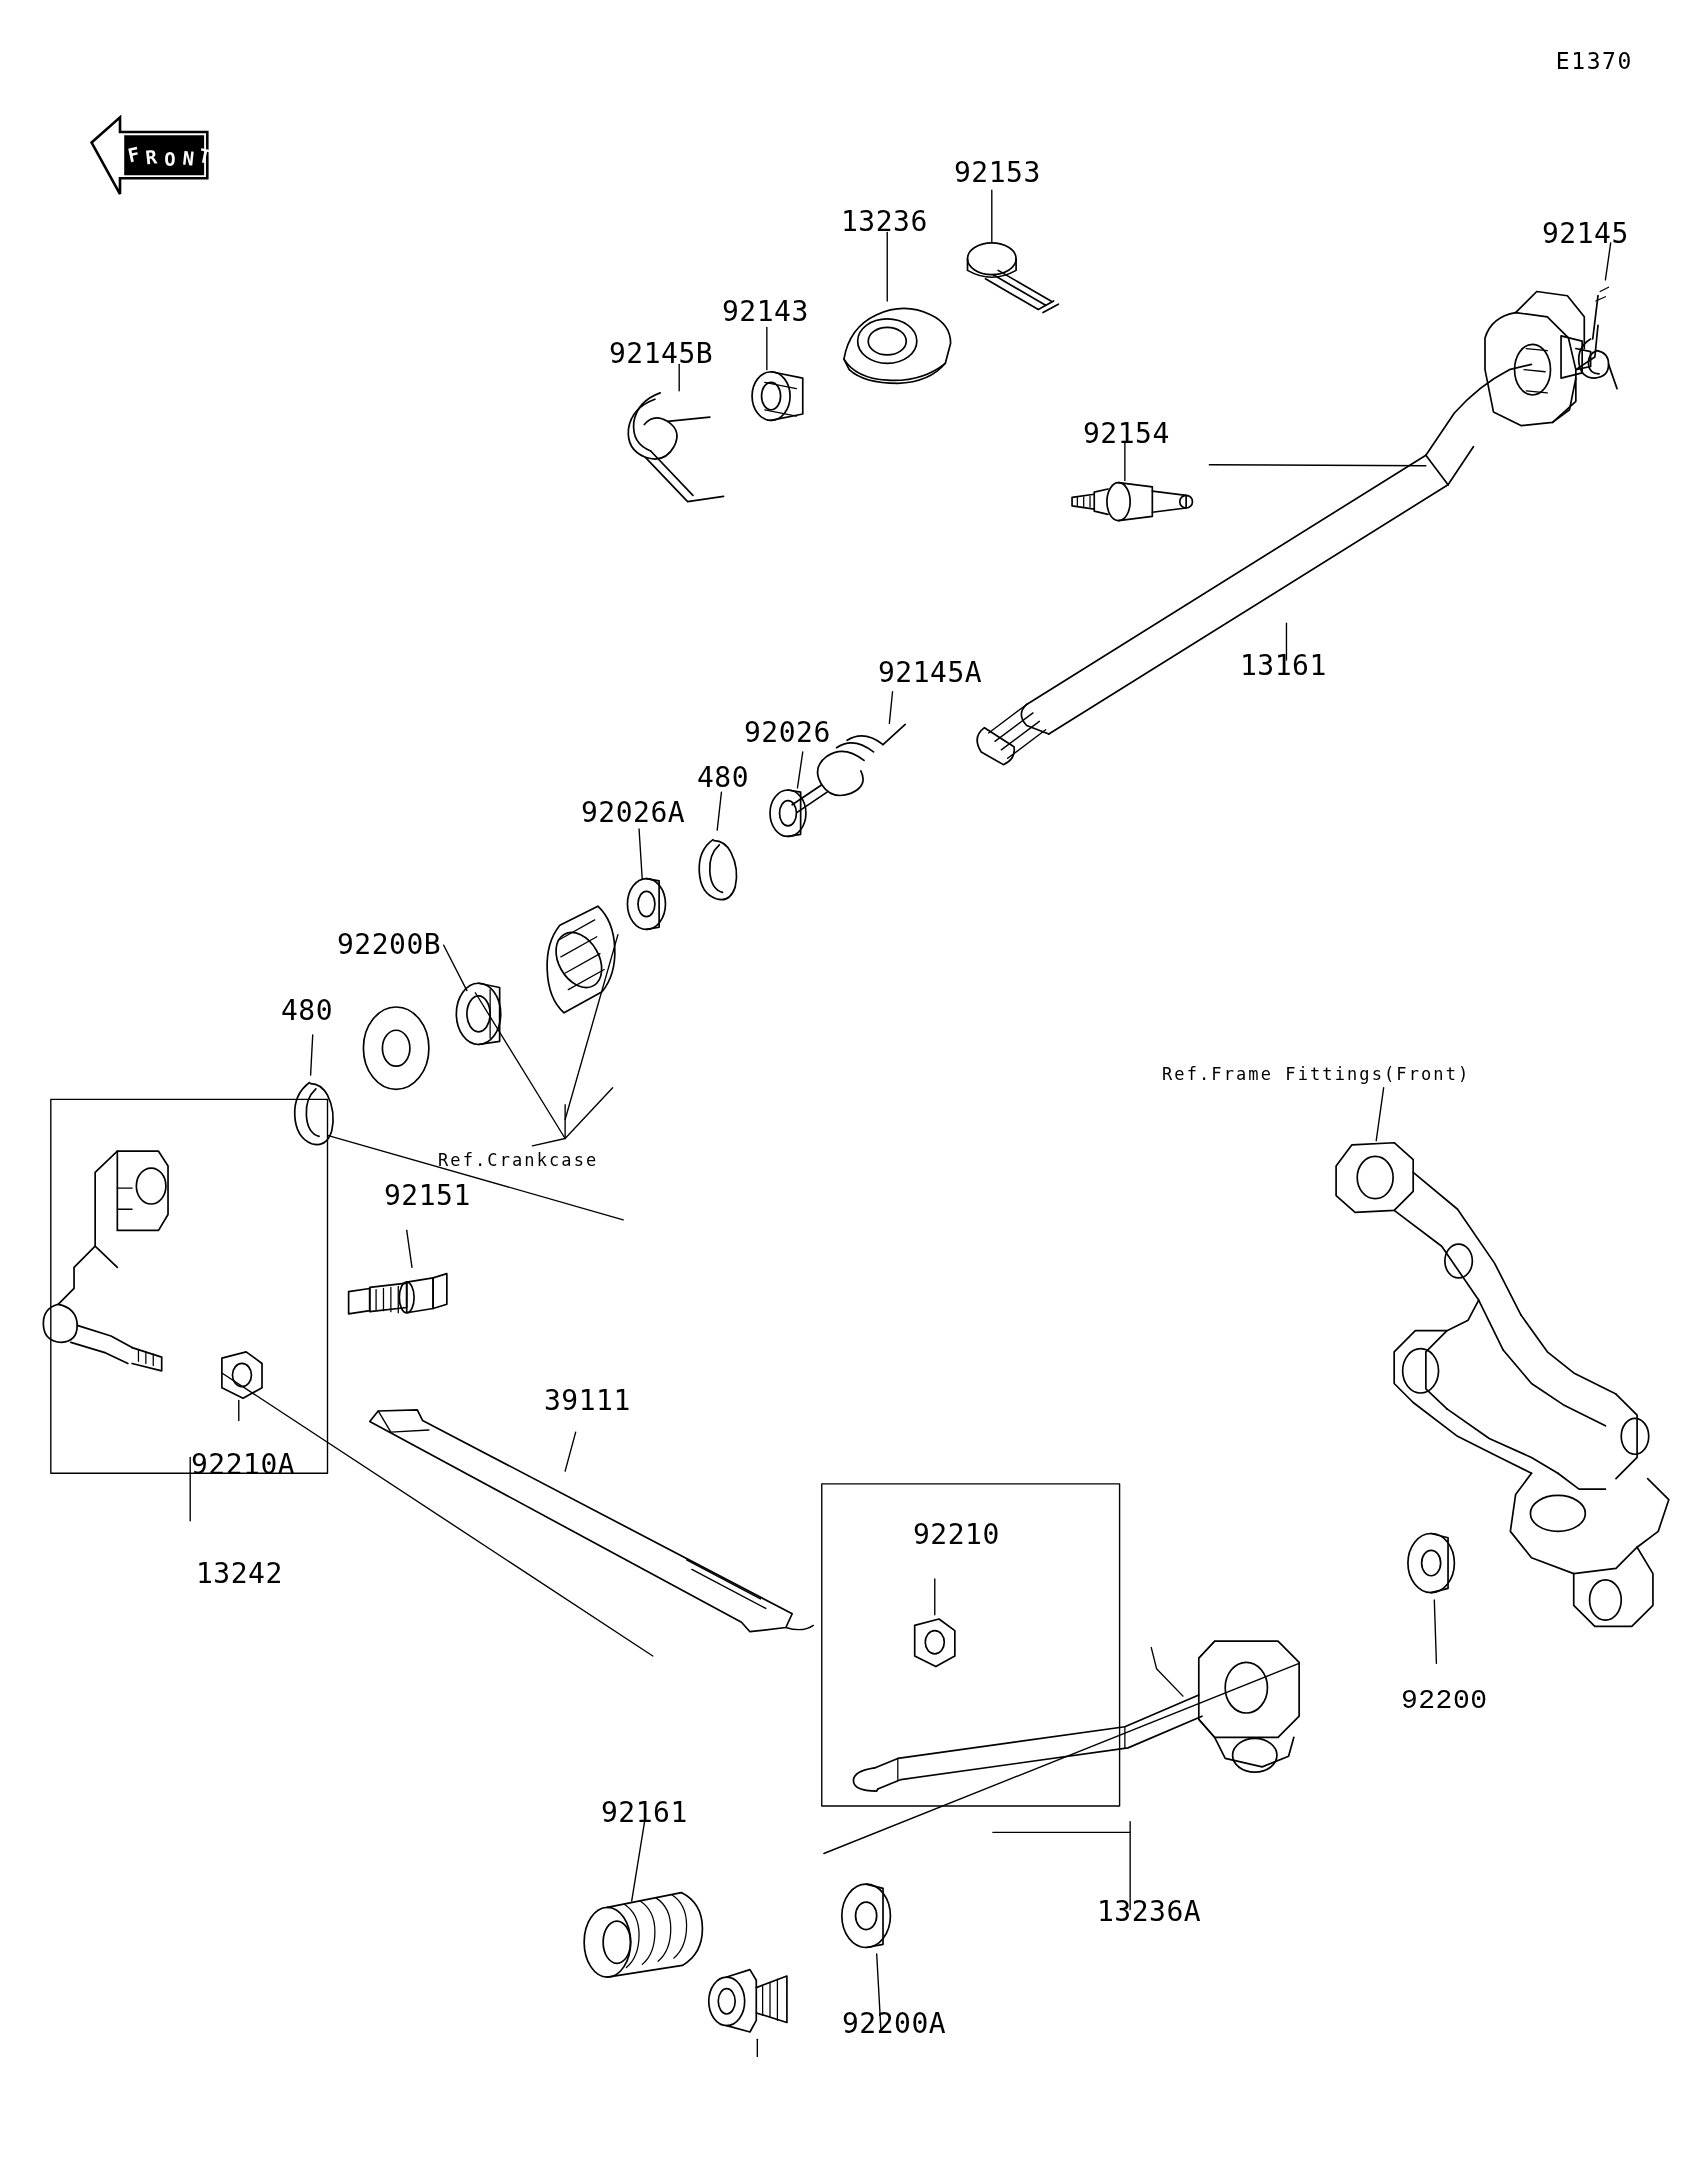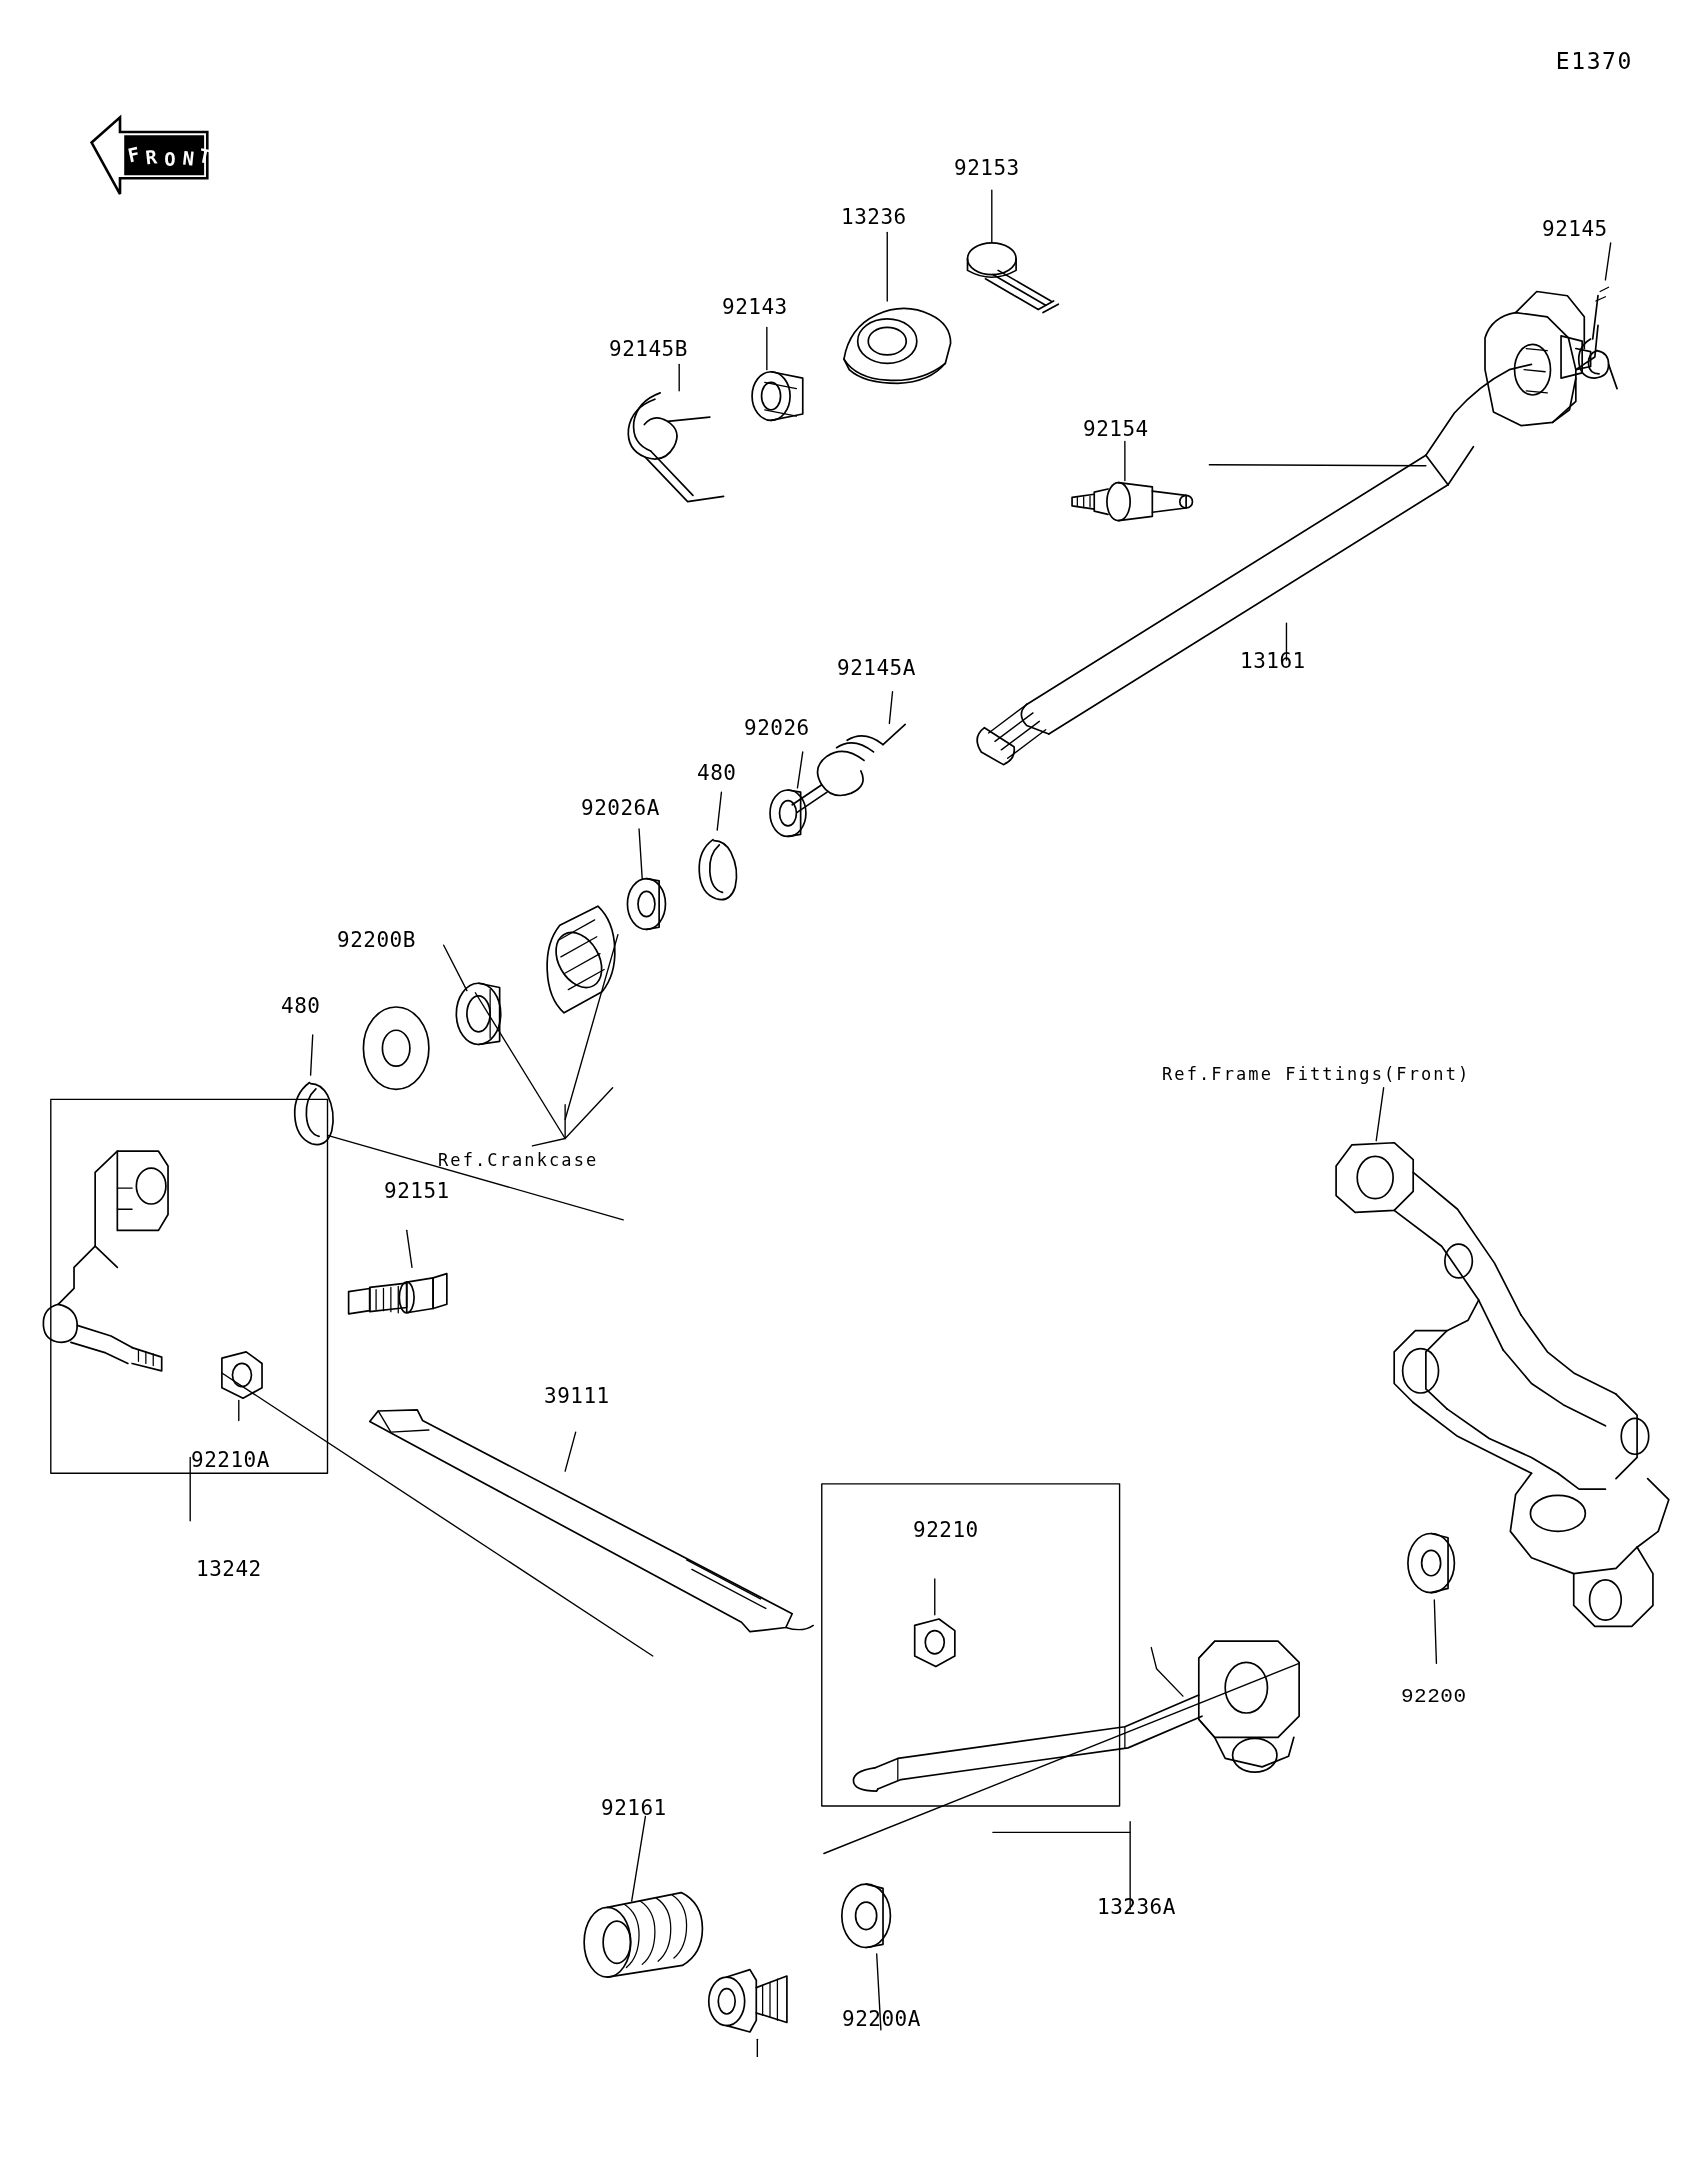--- a/index.html
+++ b/index.html
@@ -14,21 +14,21 @@
   #page {
     position: relative;
     width: 1690px;
     height: 2057px;
     background: #ffffff;
     overflow: hidden;
   }
   .label {
     position: absolute;
     font-family: "DejaVu Sans Mono", monospace;
-    font-size: 21px;
+    font-size: 28px;
     letter-spacing: 0.5px;
     color: #000000;
     white-space: nowrap;
   }
   .label.ref {
     font-size: 17px;
     letter-spacing: 2.1px;
   }
   #diagram-code {
     position: absolute;
@@ -356,21 +356,21 @@
   <div class="label ref" style="left:438px; top:1150px;">Ref.Crankcase</div>
   <div class="label ref" style="left:1162px; top:1064px;">Ref.Frame Fittings(Front)</div>
 
   <div class="label" style="left:954px; top:156px;">92153</div>
   <div class="label" style="left:841px; top:205px;text-align:right;">13236</div>
   <div class="label" style="left:1542px; top:217px;">92145</div>
   <div class="label" style="left:722px; top:295px;">92143</div>
   <div class="label" style="left:609px; top:337px;text-align:center;">92145B</div>
   <div class="label" style="left:1083px; top:417px;">92154</div>
   <div class="label" style="left:1240px; top:649px;">13161</div>
-  <div class="label" style="left:837px; top:656px;text-align:center;">92145A</div>
+  <div class="label" style="left:878px; top:656px;text-align:center;">92145A</div>
   <div class="label" style="left:744px; top:716px;">92026</div>
   <div class="label" style="left:697px; top:761px;">480</div>
   <div class="label" style="left:581px; top:796px;">92026A</div>
   <div class="label" style="left:337px; top:928px;">92200B</div>
   <div class="label" style="left:281px; top:994px;">480</div>
   <div class="label" style="left:384px; top:1179px;">92151</div>
   <div class="label" style="left:544px; top:1384px;">39111</div>
   <div class="label" style="left:191px; top:1448px;">92210A</div>
   <div class="label" style="left:196px; top:1557px;">13242</div>
   <div class="label" style="left:913px; top:1518px;">92210</div>

